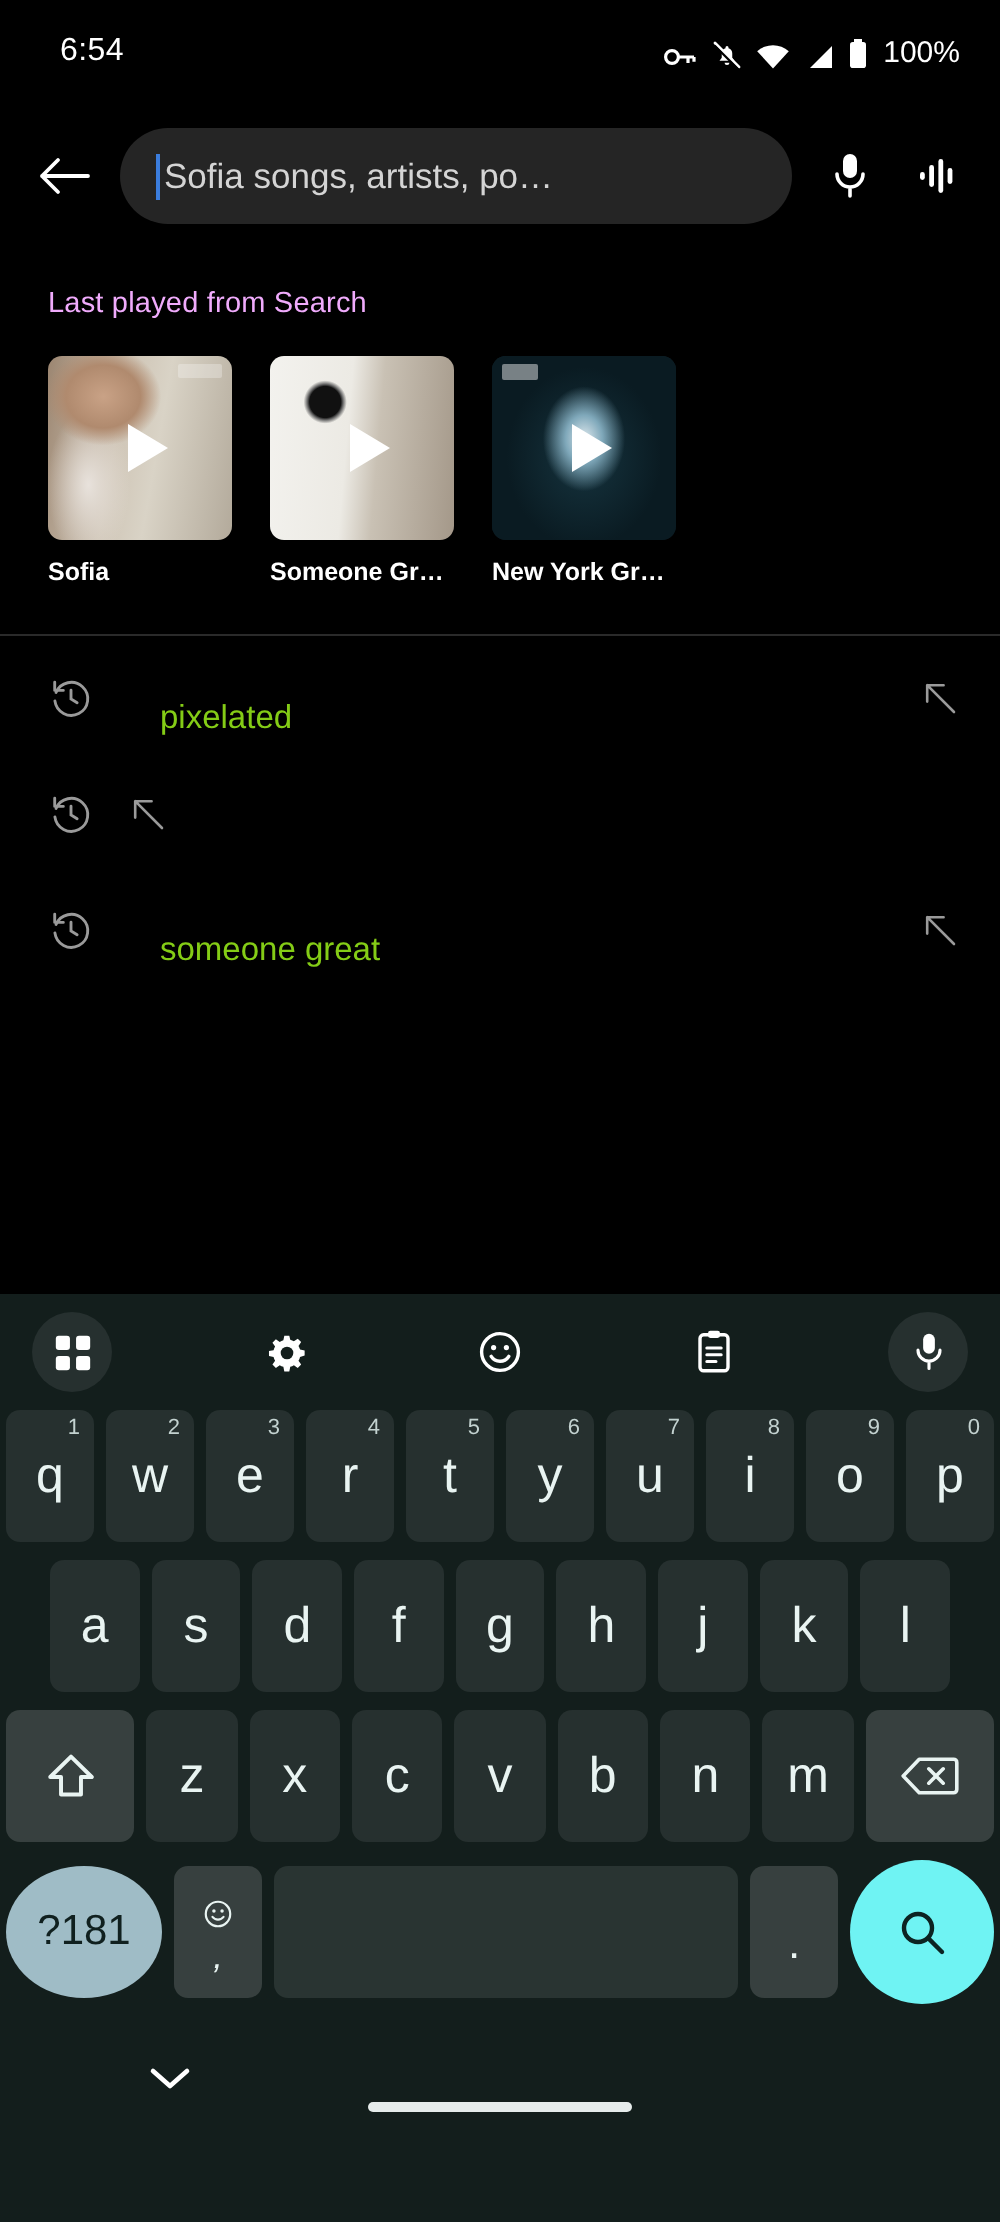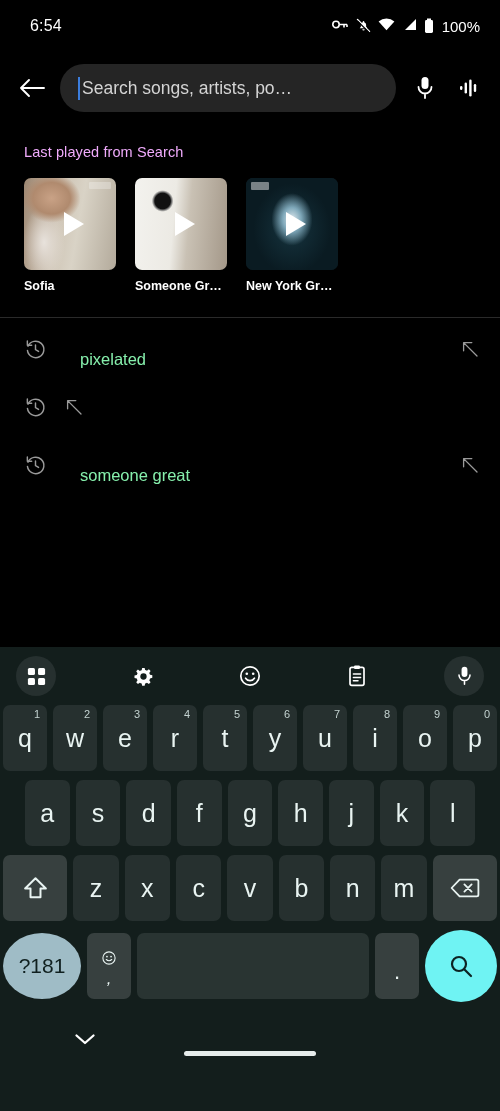--- a/index.html
+++ b/index.html
@@ -11,21 +11,21 @@
   }
   #screen { position: relative; width: 500px; height: 1111px; background: #000; }
 
   
   .statusbar {
     height: 52px; display: flex; align-items: center;
     justify-content: space-between; padding: 0 20px 0 30px;
     color: #fff;
   }
   .status-time { font-size: 16px; letter-spacing: .2px; }
-  .status-icons { display: flex; align-items: flex-start; gap: 7px; }
+  .status-icons { display: flex; align-items: flex-end; gap: 7px; }
   .status-icons svg { display: block; }
   .battery-pct { font-size: 15px; margin-left: 1px; }
 
   
   .searchbar-row {
     height: 72px; display: flex; align-items: center; padding: 0 16px 0 14px; gap: 10px;
   }
   .back-btn { width: 36px; height: 36px; display: flex; align-items: center; justify-content: center; flex: none; }
   .search-field {
     flex: 1 1 auto; height: 48px; background: #252525; border-radius: 24px;
@@ -90,21 +90,21 @@
 
   .divider { height: 1px; background: #2a2a2a; margin-top: 24px; }
 
   
   .recent-list { padding-top: 2px; }
   .recent-row {
     height: 58px; display: flex; align-items: center; padding: 0 20px 0 24px; gap: 0;
   }
   .recent-row .hist-icon { width: 34px; flex: none; display: flex; align-items: center; }
   .recent-row .r-label {
-    flex: 1 1 auto; color: #86efac; font-size: 16.5px; padding-left: 22px;
+    flex: 1 1 auto; color: #84cc16; font-size: 16.5px; padding-left: 22px;
     white-space: nowrap; overflow: hidden; text-overflow: ellipsis; margin-top: 20px;
   }
   .recent-row .arrow-icon { width: 26px; flex: none; display: flex; align-items: center; justify-content: flex-end; }
 
   
   .keyboard {
     position: absolute; left: 0; bottom: 0; width: 500px; height: 464px;
     background: #131e1c;
   }
   .kb-toolbar {
@@ -202,21 +202,21 @@
   </div>
 
   <div class="searchbar-row">
     <div class="back-btn">
       <svg width="26" height="22" viewBox="0 0 26 22">
           <path d="M25 11H2M10 3 2 11l8 8" stroke="#fff" stroke-width="1.9" fill="none" stroke-linecap="round" stroke-linejoin="round"></path>
         </svg>
     </div>
     <div class="search-field">
       <span class="caret"></span>
-      <span class="search-placeholder">Search songs, artists, po…</span>
+      <span class="search-placeholder">Sofia songs, artists, po…</span>
     </div>
     <div class="mic-btn">
       <svg width="22" height="26" viewBox="0 0 22 26">
           <rect x="7.5" y="2" width="7" height="12" rx="3.5" fill="#fff"></rect>
           <path d="M4.5 12a6.5 6.5 0 0 0 13 0M11 18.5V23" stroke="#fff" stroke-width="1.8" fill="none" stroke-linecap="round"></path>
         </svg>
     </div>
     <div class="wave-btn">
       <svg width="22" height="22" viewBox="0 0 22 22">
           <g fill="#fff">

